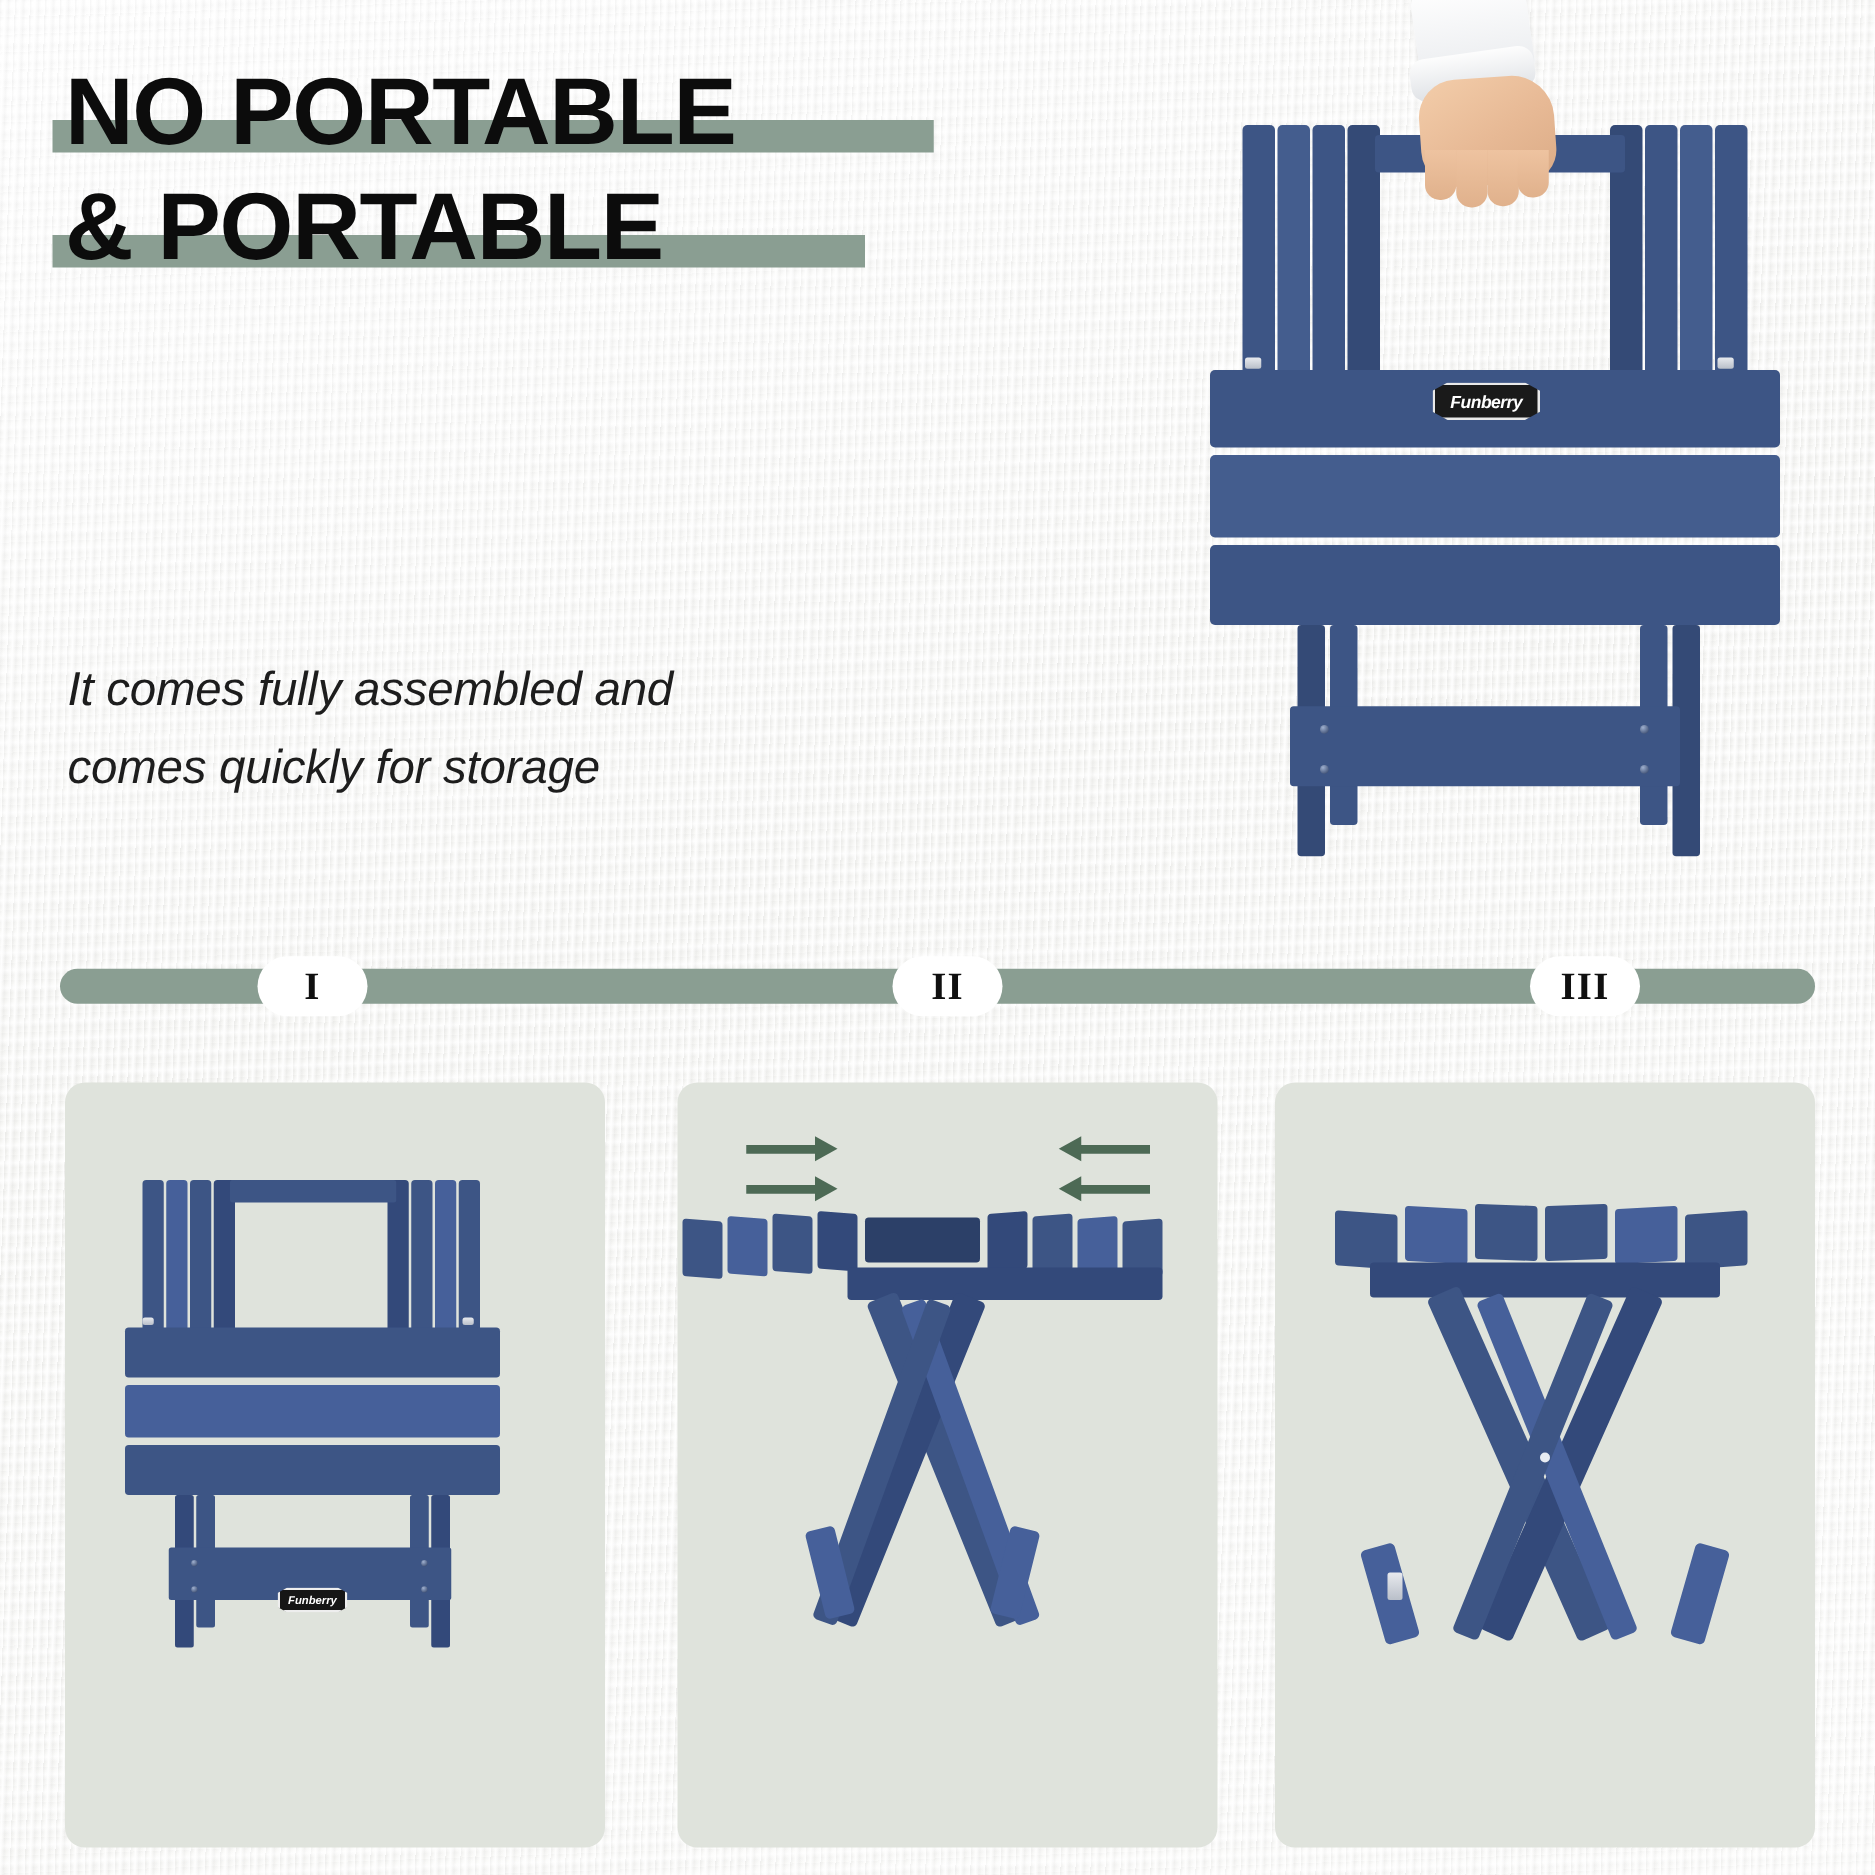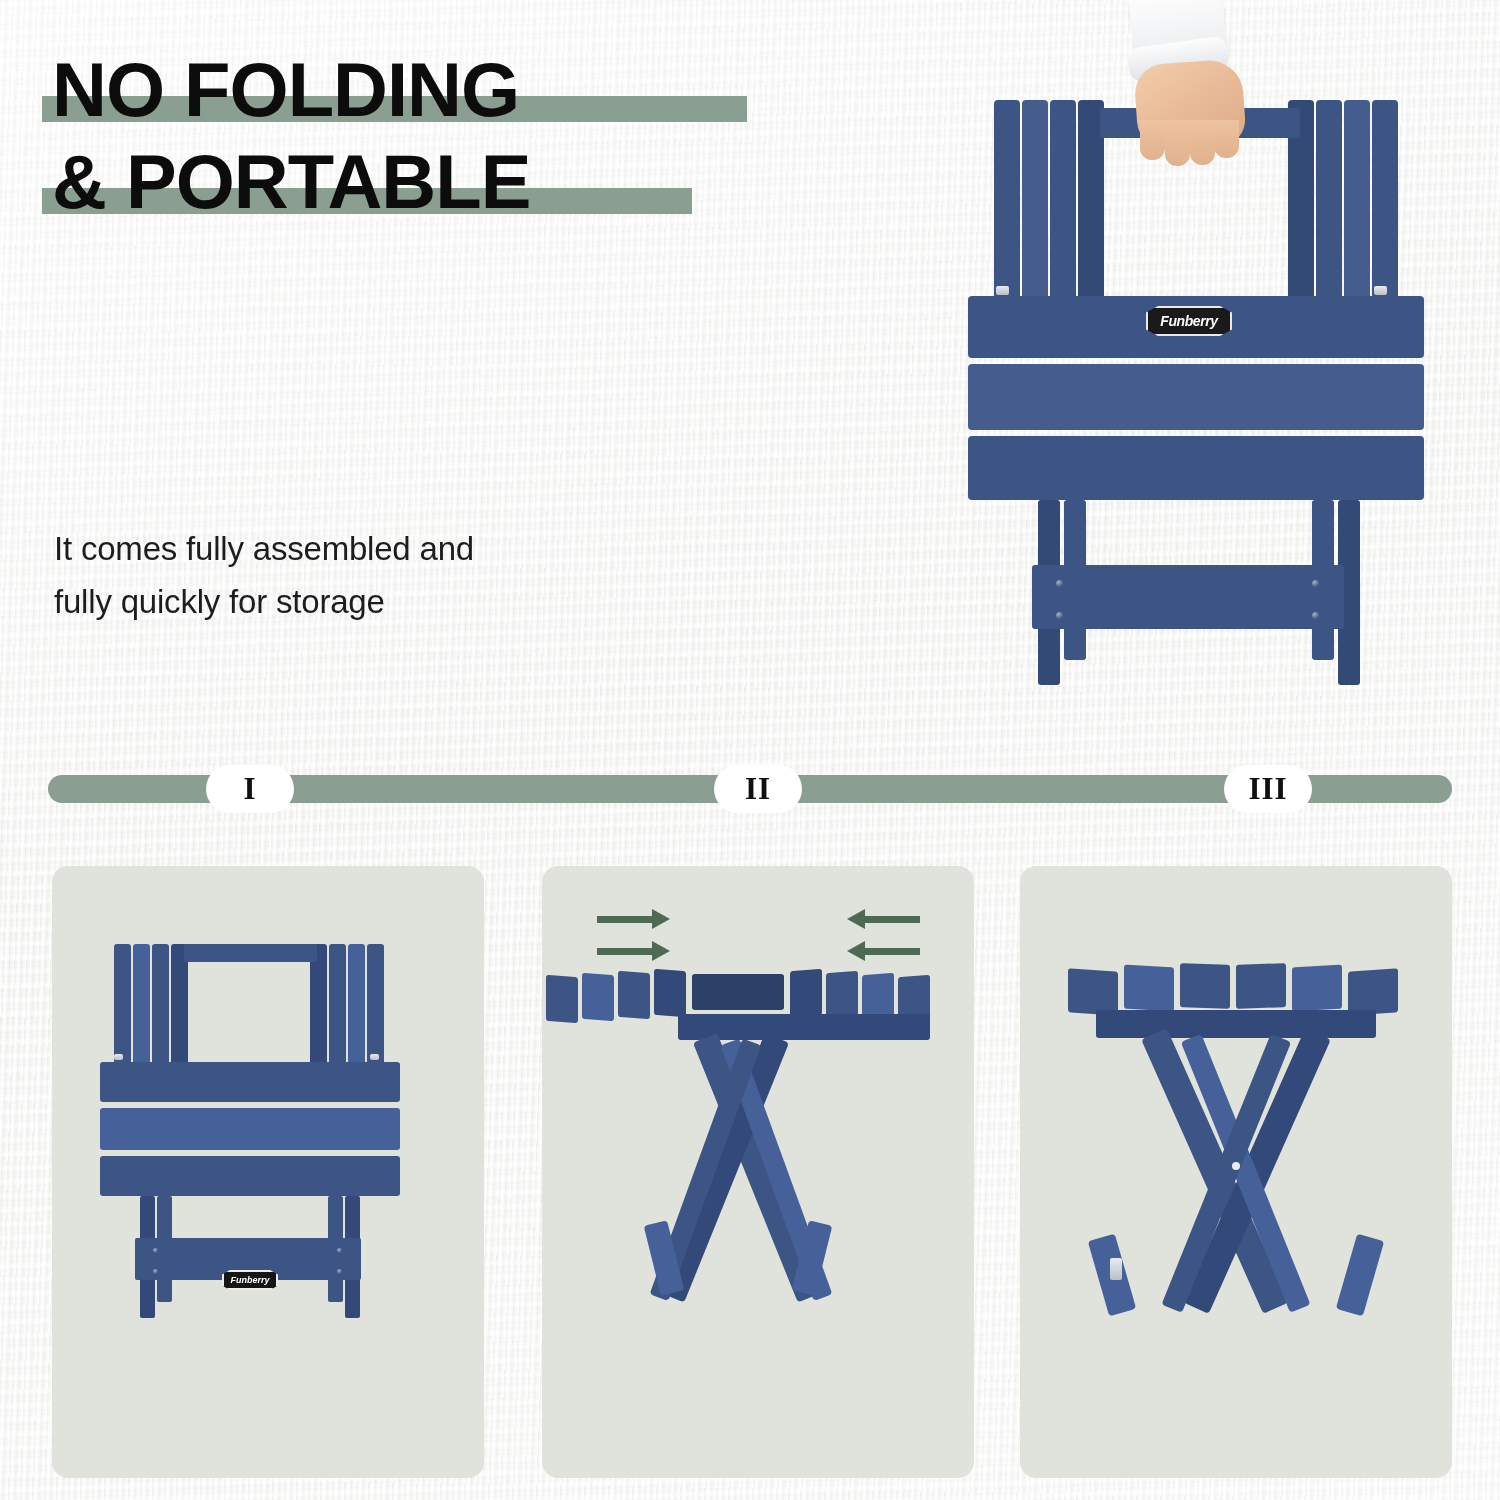--- a/index.html
+++ b/index.html
@@ -55,22 +55,23 @@
     white-space:nowrap;
     font-stretch:condensed;
   }
   #hl1 .hl-bar { width:705px; }
   #hl2 .hl-bar { width:650px; }
   #hl3 .hl-bar { width:840px; }
 
   
   #subtext {
     position:absolute; left:54px; top:522px; z-index:5;
-    font-size:33px; color:#1d1d1d; line-height:1.62;
+    font-size:38px; color:#1d1d1d; line-height:1.62;
     letter-spacing:-0.2px;
+    font-style:italic;
   }
 
   
   #hero { position:absolute; left:960px; top:0px; width:470px; height:710px; z-index:4; }
 
   .nb   { background:#3d5585; position:absolute; }
   .nb-d { background:#344a76; position:absolute; }
   .nb-l { background:#445d8e; position:absolute; }
 
   
@@ -207,31 +208,31 @@
   .foot { position:absolute; background:#46609a; border-radius:4px; }
 </style>
 </head>
 <body>
 
 <div id="wall"></div>
 
 <div id="headline">
   <div class="hl-row" id="hl1">
     <span class="hl-bar"></span>
-    <span class="hl-text">NO FOLDING</span>
+    <span class="hl-text">NO PORTABLE</span>
   </div><br>
   <div class="hl-row" id="hl2">
     <span class="hl-bar"></span>
     <span class="hl-text">&amp; PORTABLE</span>
   </div><br>
 </div>
 
 <div id="subtext">
   <div>It comes fully assembled and</div>
-  <div>fully quickly for storage</div>
+  <div>comes quickly for storage</div>
 </div>
 
 <div id="hero">
 
   <div id="sleeve"></div>
   <div id="cuff"></div>
 
   <div class="nb vslat" style="left:34px;"></div>
   <div class="nb-l vslat" style="left:62px;"></div>
   <div class="nb vslat" style="left:90px;"></div>

